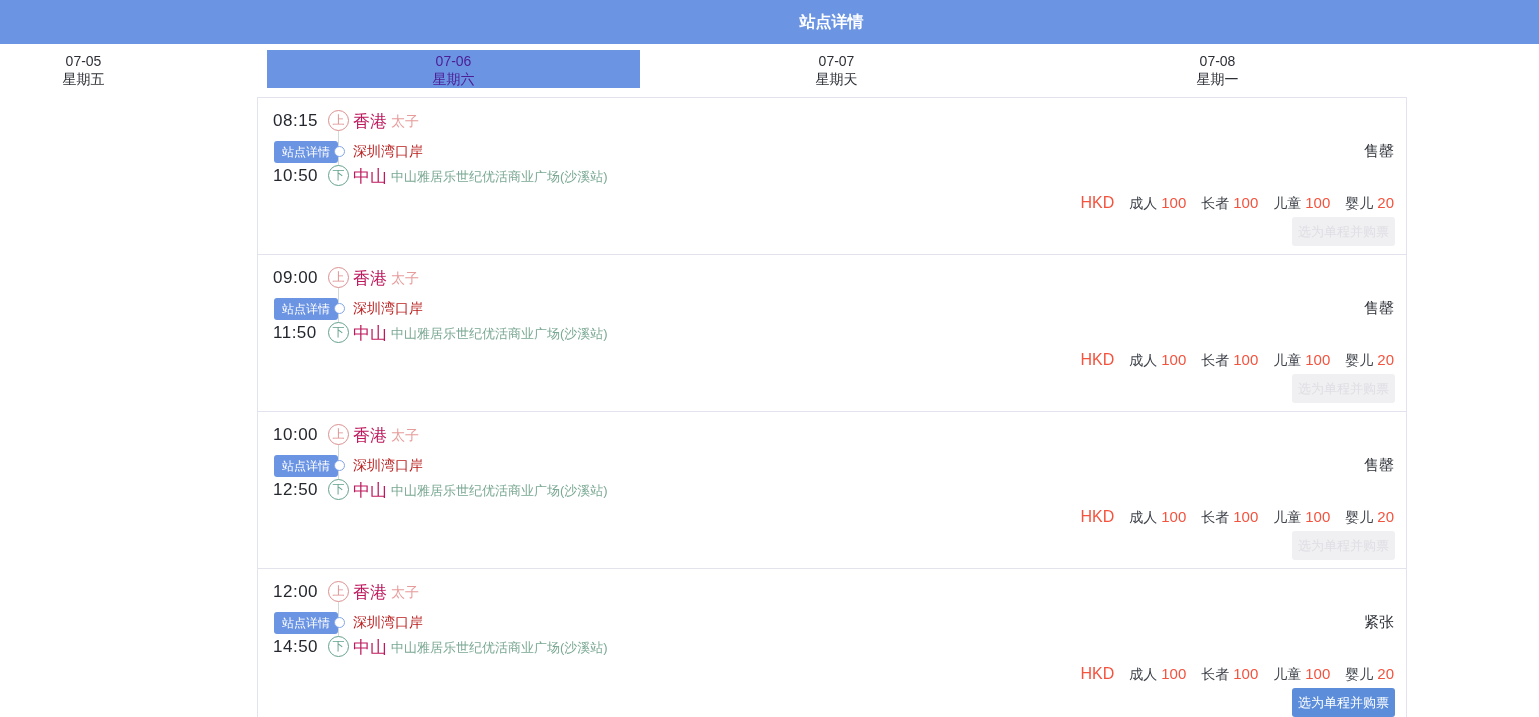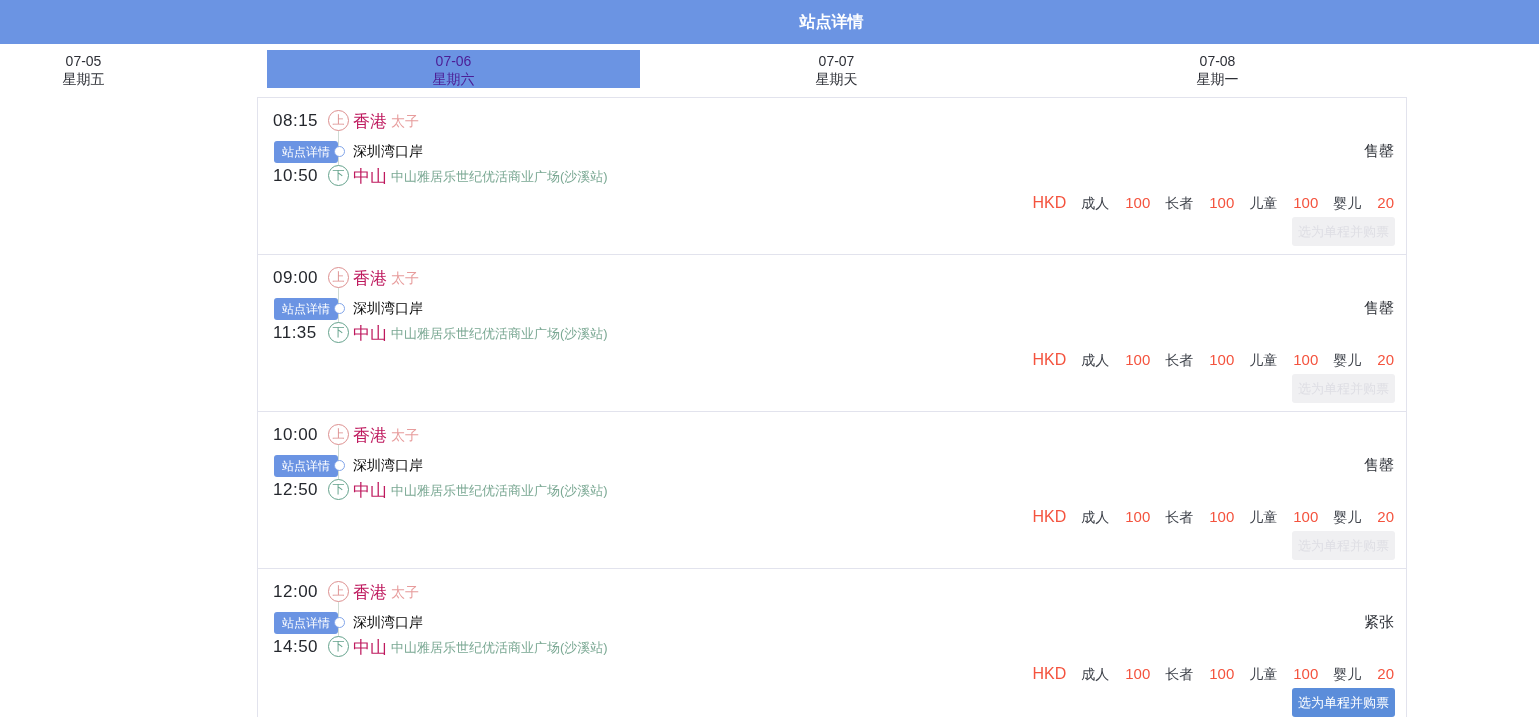--- a/index.html
+++ b/index.html
@@ -46,28 +46,28 @@
   .t-substop { position:absolute; left:133px; }
   .t-substop.depart { top:15px; font-size:14px; color:#e79c9c; }
   .t-substop.arrive { top:70px; font-size:13px; color:#7aa893; }
 
   .detail-btn { position:absolute; left:16px; top:43px; width:64px; height:22px;
     background:#6b94e3; color:#fff; font-size:12px; line-height:22px;
     text-align:center; border-radius:3px; border:none; cursor:pointer; }
   .mid-circle { position:absolute; left:76px; top:48px; width:11px; height:11px;
     border:1px solid #82a5ea; border-radius:50%; background:#fff; z-index:2; }
   .mid-stop { position:absolute; left:95px; top:45px; font-size:14px;
-    color:#000000; cursor:pointer; }
+    color:#b91c1c; cursor:pointer; }
 
   .t-status { position:absolute; right:12px; top:44px; font-size:15px; color:#2d3037; }
 
   .price-row { position:absolute; right:12px; top:96px; display:flex;
     align-items:baseline; gap:15px; white-space:nowrap; }
   .currency { font-size:16px; color:#f4533e; }
-  .price-group { display:flex; align-items:baseline; gap:16px; }
+  .price-group { display:flex; align-items:baseline; gap:4px; }
   .price-label { font-size:14px; color:#3f434b; }
   .price-value { font-size:15px; color:#f4533e; }
 
   .buy-btn { position:absolute; right:11px; top:119px; width:103px; height:29px;
     background:#5b8dda; color:#fff; font-size:13px; border:none;
     border-radius:3px; cursor:pointer; }
   .buy-btn.disabled { background:#f0f0f2; color:#dedee4; cursor:default; }
 </style>
 </head>
 <body>
@@ -144,21 +144,21 @@
 
     <span class="t-time depart">09:00</span>
     <span class="stop-icon board">上</span>
     <span class="t-city depart">香港</span>
     <span class="t-substop depart">太子</span>
 
     <button class="detail-btn">站点详情</button>
     <span class="mid-circle"></span>
     <span class="mid-stop">深圳湾口岸</span>
 
-    <span class="t-time arrive">11:35</span>
+    <span class="t-time arrive">11:50</span>
     <span class="stop-icon alight">下</span>
     <span class="t-city arrive">中山</span>
     <span class="t-substop arrive">中山雅居乐世纪优活商业广场(沙溪站)</span>
 
     <span class="t-status">售罄</span>
 
     <div class="price-row">
       <span class="currency">HKD</span>
       <span class="price-group">
         <span class="price-label">成人</span>

